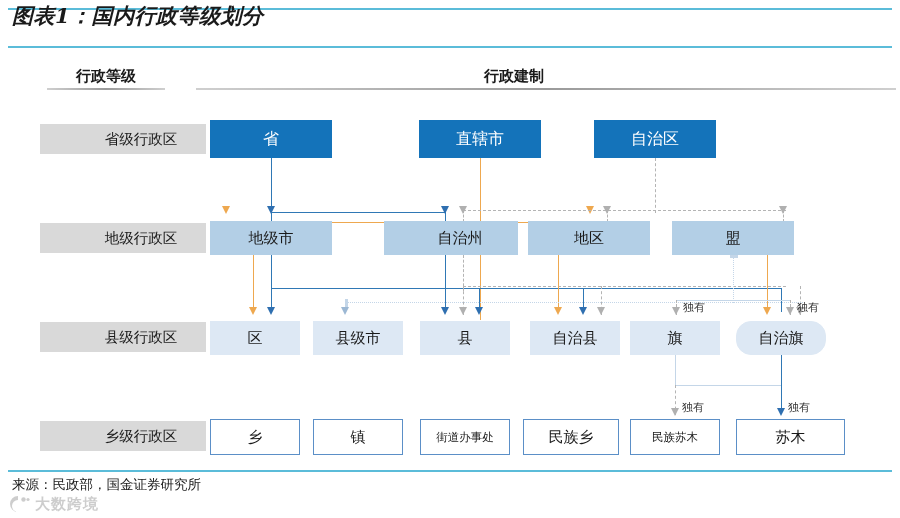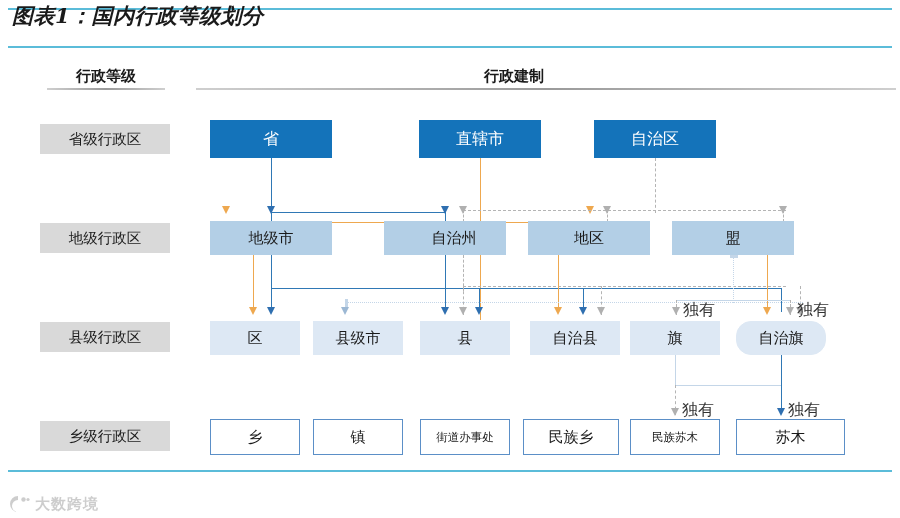--- a/index.html
+++ b/index.html
@@ -38,20 +38,21 @@
   .hdr-rule-left{left:47px;top:88px;width:118px;}
   .hdr-rule-right{left:196px;top:88px;width:700px;}
 
   
   .level-label{
     position:absolute;left:40px;width:130px;height:30px;
     background:#d9d9d9;color:#1a1a1a;
     display:flex;align-items:center;justify-content:center;
     font-size:14.5px;white-space:nowrap;
     font-family:"DejaVu Serif","Liberation Serif",serif;
+    padding-left:36px;
   }
 
   
   .node{
     position:absolute;display:flex;align-items:center;justify-content:center;
     box-sizing:border-box;white-space:nowrap;
     font-family:"DejaVu Serif","Liberation Serif",serif;
   }
   .node.lvl1{background:#1473ba;color:#ffffff;font-size:16px;height:38px;border:1px solid #1473ba;}
   .node.lvl2{background:#b3cfe6;color:#1a1a1a;font-size:15px;height:34px;border:1px solid #b3cfe6;}
@@ -71,21 +72,21 @@
   .dot{border-top-style:dotted;border-left-style:dotted;}
 
   
   .arw{position:absolute;width:0;height:0;border-left:4.5px solid transparent;border-right:4.5px solid transparent;}
   .arw.blue{border-top:8px solid #2f6fb0;}
   .arw.or{border-top:8px solid #eea84f;}
   .arw.gray{border-top:8px solid #b0b0b0;}
   .arw.pale{border-top:8px solid #9cb8d4;}
 
   .tag{
-    position:absolute;font-size:16px;color:#333;white-space:nowrap;
+    position:absolute;font-size:11px;color:#333;white-space:nowrap;
     font-family:Liberation Serif, serif;
   }
 
   
   .rule-foot{position:absolute;left:8px;top:470px;width:884px;height:2px;background:#5bbcd9;}
   .source{
     position:absolute;left:12px;top:475px;height:20px;
     display:flex;align-items:center;
     font-size:13.5px;color:#1a1a1a;white-space:nowrap;
     font-family:"DejaVu Serif","Liberation Serif",serif;
@@ -143,21 +144,21 @@
   <div class="ln v c-gray dash" style="left:783px;top:210px;height:18px;"></div>
   <div class="arw gray" style="left:778.5px;top:206px;"></div>
   <div class="ln v c-gray dash" style="left:607px;top:210px;height:18px;"></div>
   <div class="arw gray" style="left:602.5px;top:206px;"></div>
 
   <div class="node lvl1" style="left:210px;top:120px;width:122px;">省</div>
   <div class="node lvl1" style="left:419px;top:120px;width:122px;">直辖市</div>
   <div class="node lvl1" style="left:594px;top:120px;width:122px;">自治区</div>
 
   <div class="node lvl2" style="left:210px;top:221px;width:122px;">地级市</div>
-  <div class="node lvl2" style="left:384px;top:221px;width:122px;padding-left:18px;">自治州</div>
+  <div class="node lvl2" style="left:384px;top:221px;width:134px;padding-left:18px;">自治州</div>
   <div class="node lvl2" style="left:528px;top:221px;width:122px;">地区</div>
   <div class="node lvl2" style="left:672px;top:221px;width:122px;">盟</div>
 
   <div class="ln v c-blue" style="left:271px;top:255px;height:33px;"></div>
   <div class="ln h c-blue" style="left:271px;top:288px;width:312px;"></div>
   <div class="ln v c-blue" style="left:271px;top:288px;height:24px;"></div>
   <div class="arw blue" style="left:266.5px;top:307px;"></div>
   <div class="ln v c-blue" style="left:479px;top:288px;height:24px;"></div>
   <div class="arw blue" style="left:474.5px;top:307px;"></div>
   <div class="ln v c-blue" style="left:583px;top:288px;height:24px;"></div>
@@ -219,20 +220,21 @@
   <div class="tag" style="left:788px;top:400px;">独有</div>
 
   <div class="node lvl4" style="left:210px;top:419px;width:90px;">乡</div>
   <div class="node lvl4" style="left:313px;top:419px;width:90px;">镇</div>
   <div class="node lvl4 small" style="left:420px;top:419px;width:90px;">街道办事处</div>
   <div class="node lvl4" style="left:523px;top:419px;width:96px;">民族乡</div>
   <div class="node lvl4 small" style="left:630px;top:419px;width:90px;">民族苏木</div>
   <div class="node lvl4" style="left:736px;top:419px;width:109px;">苏木</div>
 
   <div class="rule-foot"></div>
+  <div class="source">来源：民政部，国金证券研究所</div>
   <div class="watermark">
     <span class="wm-logo">
       <svg width="22" height="20" viewBox="0 0 22 20" aria-hidden="true">
         <path d="M10 2 A8 8 0 1 0 10 18 A6 6 0 1 1 10 6 Z" fill="#8a8a8a"></path>
         <circle cx="15.5" cy="5.5" r="2.2" fill="#8a8a8a"></circle>
         <circle cx="20" cy="5.5" r="1.6" fill="#8a8a8a"></circle>
       </svg>
     </span>
     <span class="wm-text">大数跨境</span>
   </div>

